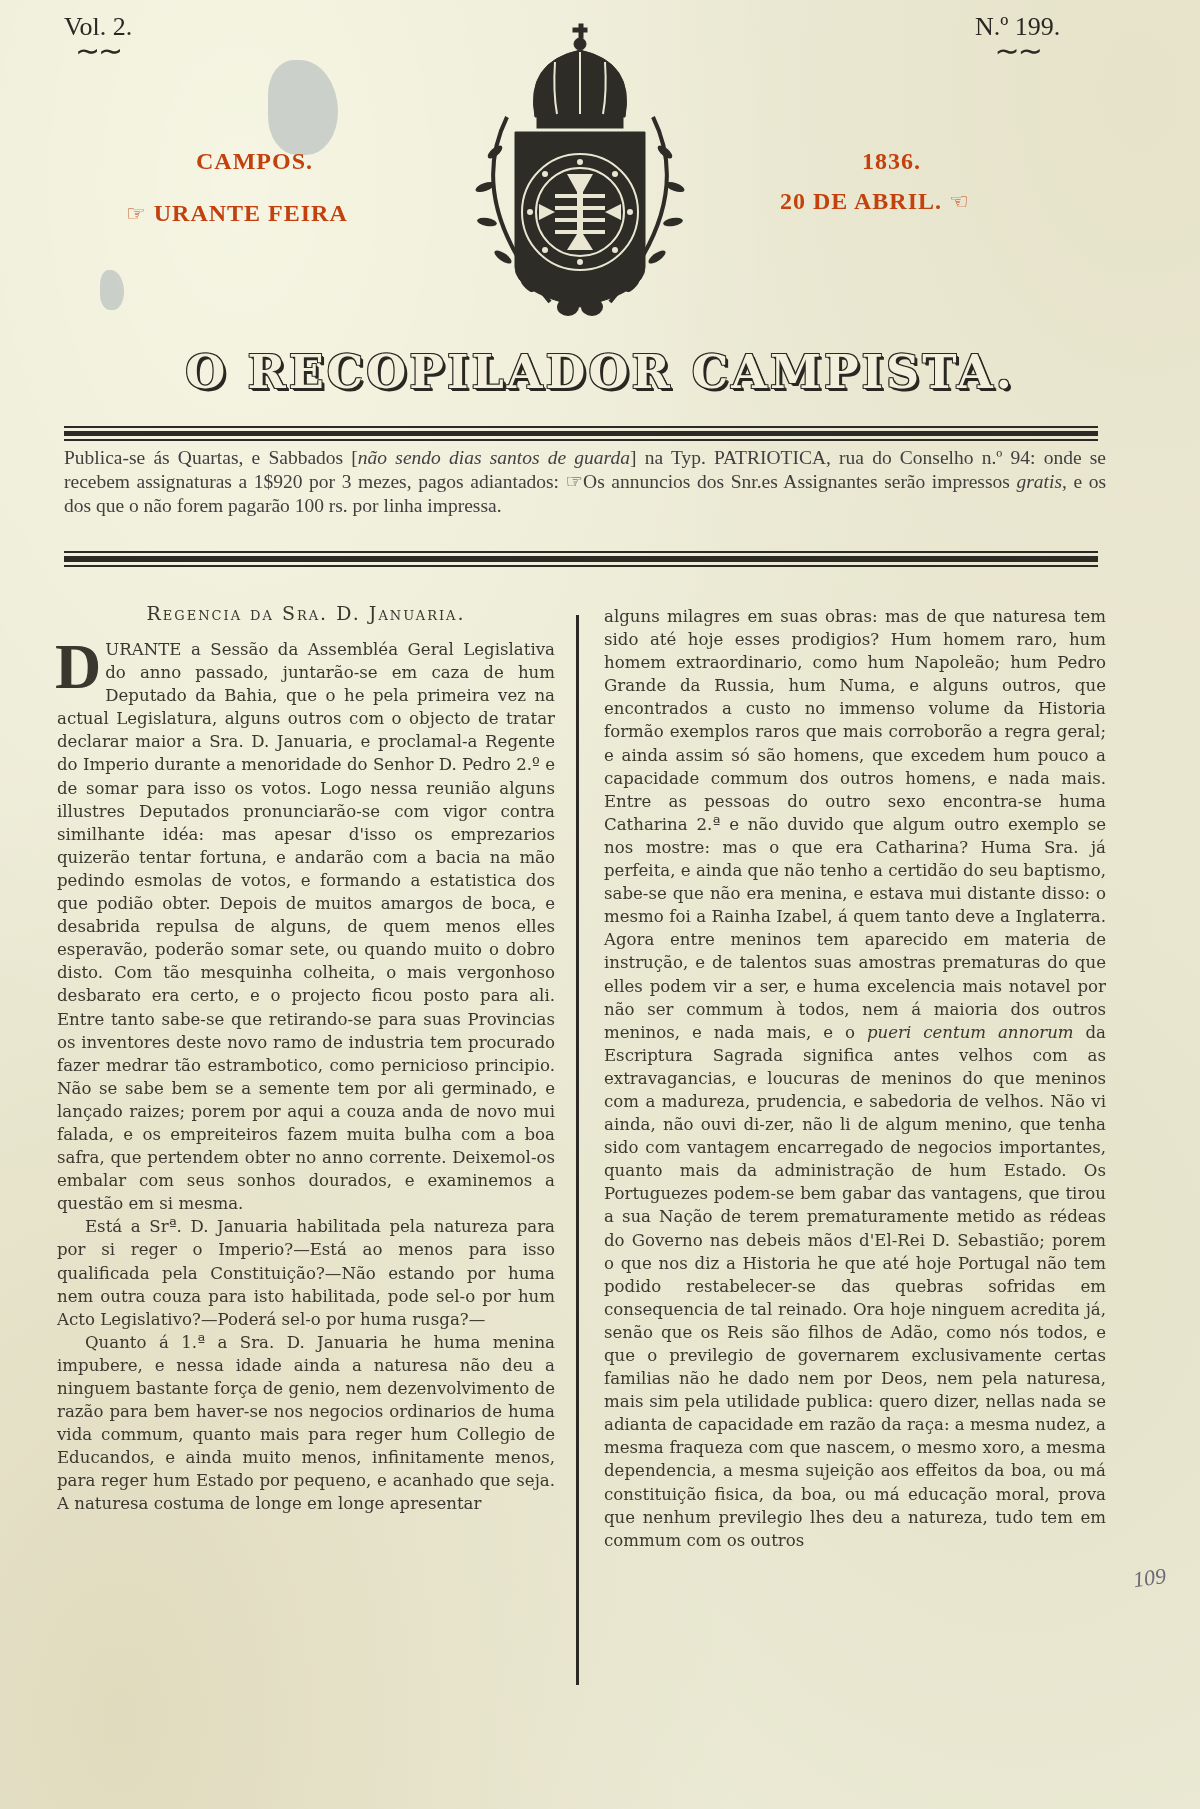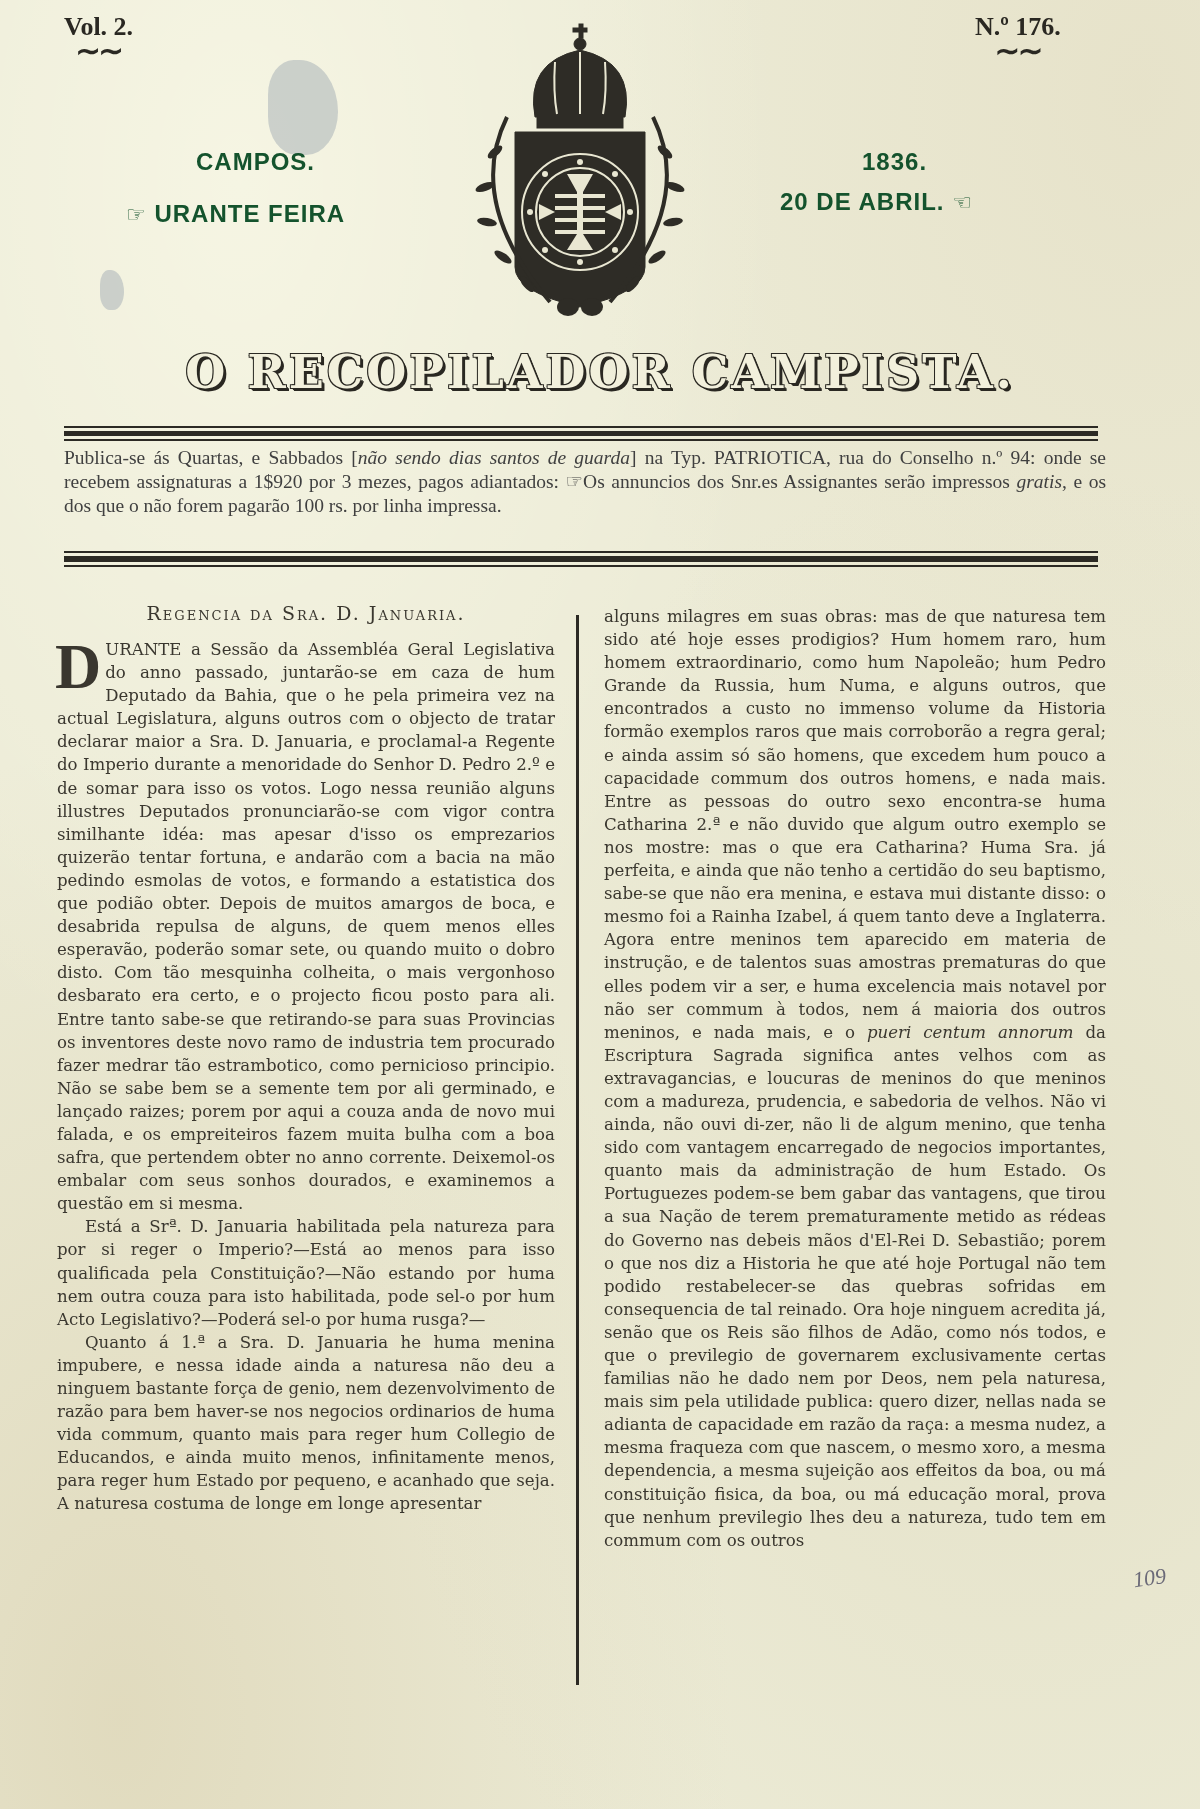--- a/index.html
+++ b/index.html
@@ -10,25 +10,25 @@
       radial-gradient(ellipse at 20% 10%, rgba(255,255,240,0.5), transparent 40%),
       radial-gradient(ellipse at 85% 70%, rgba(220,215,185,0.45), transparent 45%),
       radial-gradient(ellipse at 10% 95%, rgba(215,205,170,0.55), transparent 40%),
       radial-gradient(ellipse at 95% 5%, rgba(225,218,190,0.5), transparent 35%);
     font-family:"DejaVu Serif", serif;
     color:#2c2a24;
     position:relative;
   }
   .page { position:absolute; inset:0; }
   .stain { position:absolute; background:#a9b3b8; opacity:.55; border-radius:40% 60% 50% 45%; }
-  .corner { position:absolute; font-family:"Liberation Serif", serif; font-weight:bold; font-size:26px; color:#2a2822; }
+  .corner { position:absolute; font-family:"Liberation Serif", serif; font-weight:normal; font-size:26px; color:#2a2822; }
   .corner .flourish { display:block; font-size:30px; line-height:18px; text-align:center; letter-spacing:-2px; }
   #vol { left:64px; top:12px; }
   #num { left:975px; top:12px; }
-  .hdr { position:absolute; font-family:Liberation Sans, sans-serif; font-weight:bold; font-size:24px; letter-spacing:1px; color:#14532d; }
+  .hdr { position:absolute; font-family:Liberation Serif, serif; font-weight:bold; font-size:24px; letter-spacing:1px; color:#c2410c; }
   #campos { left:196px; top:148px; }
   #year { left:862px; top:148px; }
   #weekday { left:126px; top:200px; }
   #date { left:780px; top:188px; }
   .hand { font-weight:normal; font-size:22px; }
   #crest { position:absolute; left:455px; top:22px; width:250px; height:300px; }
   #masthead {
     position:absolute; left:0; width:1200px; top:345px; text-align:center;
     font-family:"DejaVu Serif", serif; font-weight:bold; font-size:46px; letter-spacing:3px;
     color:#f2f0dc;
@@ -68,21 +68,21 @@
 <div class="page">
 
   <div class="stain" style="left:268px;top:60px;width:70px;height:95px;"></div>
   <div class="stain" style="left:100px;top:270px;width:24px;height:40px;"></div>
 
   <div class="corner" id="vol">
     <span>Vol. 2.</span>
     <span class="flourish">∼∼</span>
   </div>
   <div class="corner" id="num">
-    <span>N.º 176.</span>
+    <span>N.º 199.</span>
     <span class="flourish">∼∼</span>
   </div>
 
   <div class="hdr" id="campos">CAMPOS.</div>
   <div class="hdr" id="year">1836.</div>
   <div class="hdr" id="weekday">
     <span class="hand">☞</span>
     <span>URANTE FEIRA</span>
   </div>
   <div class="hdr" id="date">

